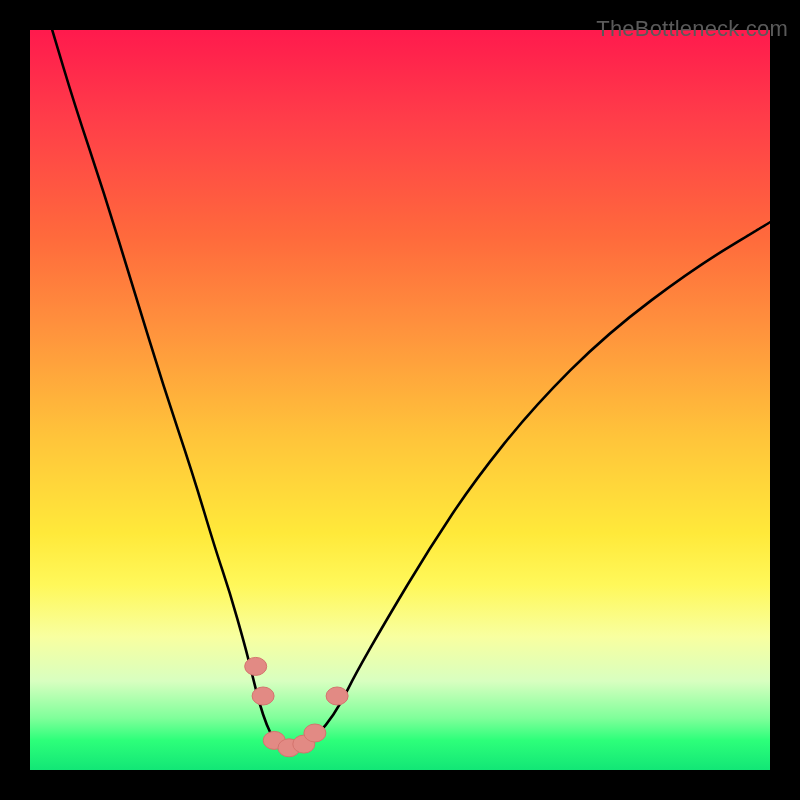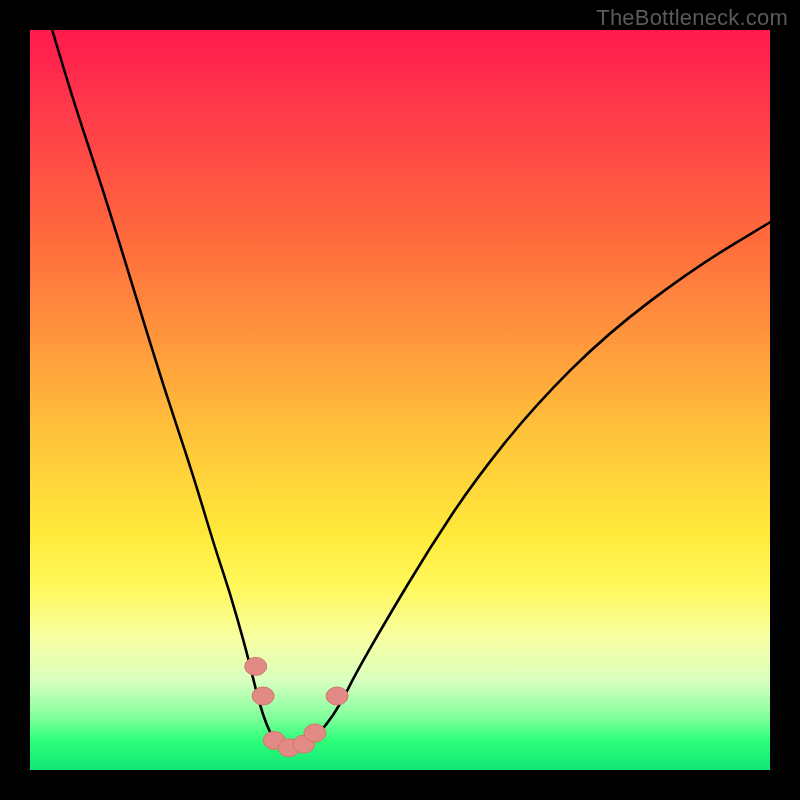--- a/index.html
+++ b/index.html
@@ -12,21 +12,21 @@
     font-family: Arial, Helvetica, sans-serif;
   }
   .outer {
     position: relative;
     width: 800px;
     height: 800px;
     background: #000;
   }
   .watermark {
     position: absolute;
-    top: 5px;
+    top: 16px;
     right: 12px;
     color: #5a5a5a;
     font-size: 22px;
     font-weight: 400;
     letter-spacing: 0.2px;
     z-index: 10;
   }
   .plot-area {
     position: absolute;
     left: 30px;

